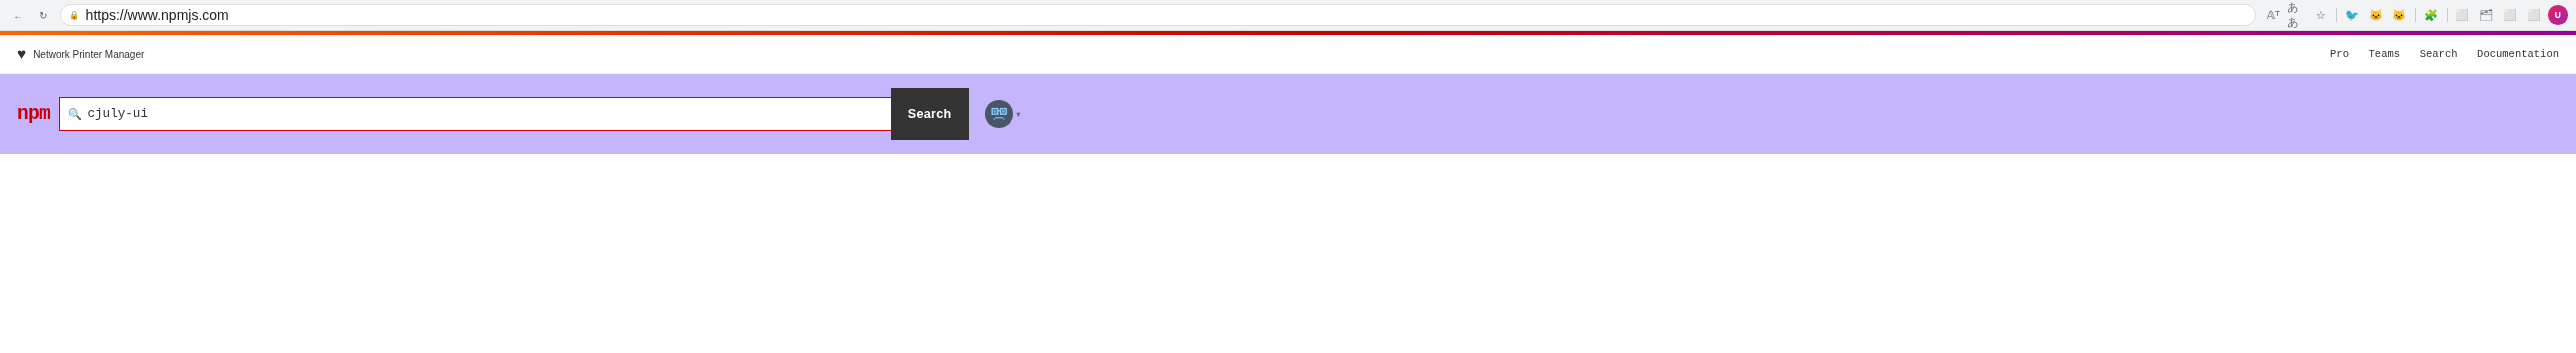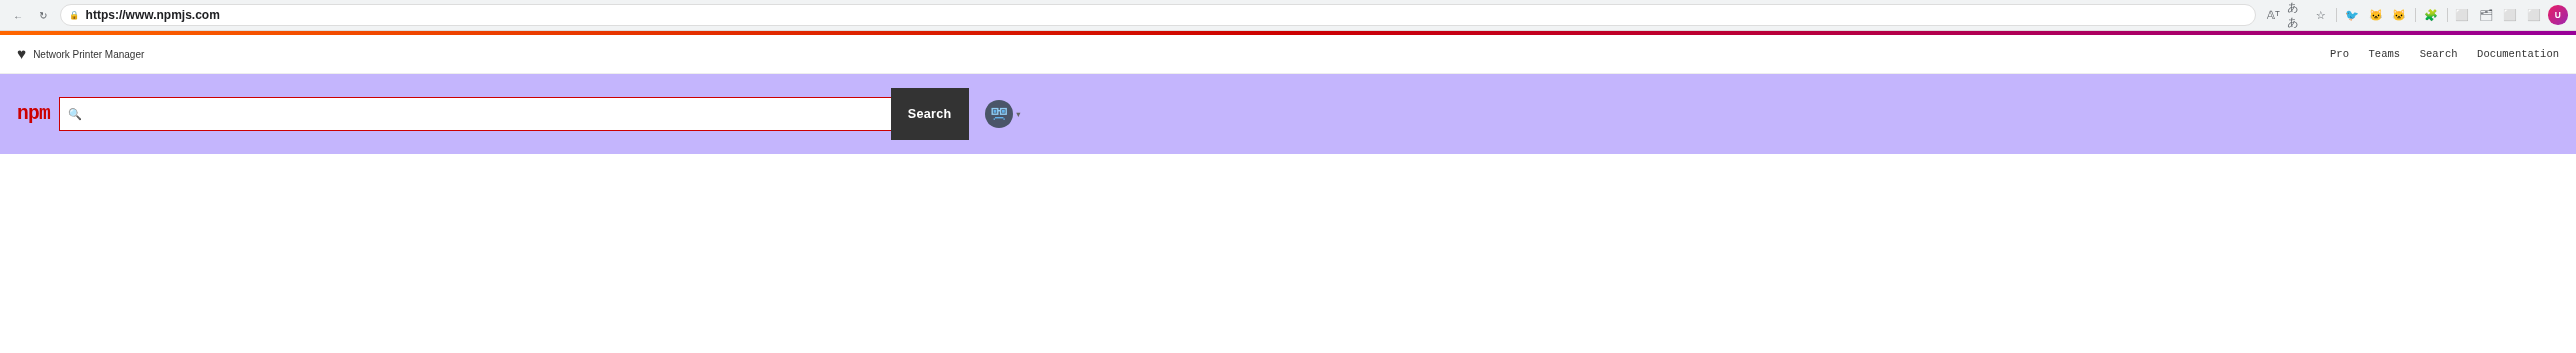--- a/index.html
+++ b/index.html
@@ -57,23 +57,22 @@
       gap: 5.6px;
       height: 22.4px;
     }
 
     .lock-icon {
       color: #5f6368;
       font-size: 8.4px;
     }
 
     .address-text {
-      font-size: 12px;
+      font-size: 14px;
       color: #202124;
-      font-weight: bold;
     }
 
     .browser-toolbar-icons {
       display: flex;
       align-items: center;
       gap: 4.2px;
     }
 
     .toolbar-icon {
       width: 19.6px;
@@ -302,20 +301,21 @@
     <a class="nav-link">Search</a>
     <a class="nav-link">Documentation</a>
   </div>
 </div>
 
 <div class="search-section">
   <div class="npm-logo">npm</div>
   <div class="search-container">
     <div class="search-input-wrapper">
       <span class="search-icon-inner">🔍</span>
+      <input class="search-input" type="text" value="cjuly-ui" placeholder="Search packages" style="">
     </div>
     <button class="search-button">Search</button>
   </div>
   <div class="avatar-wrapper">
     <div class="user-avatar-npm">
       <svg class="pixel-avatar" viewBox="0 0 16 16" xmlns="http://www.w3.org/2000/svg">
 
         <rect width="16" height="16" fill="#4a5568"></rect>
 
         <rect x="4" y="5" width="2" height="2" fill="#63b3ed"></rect>

